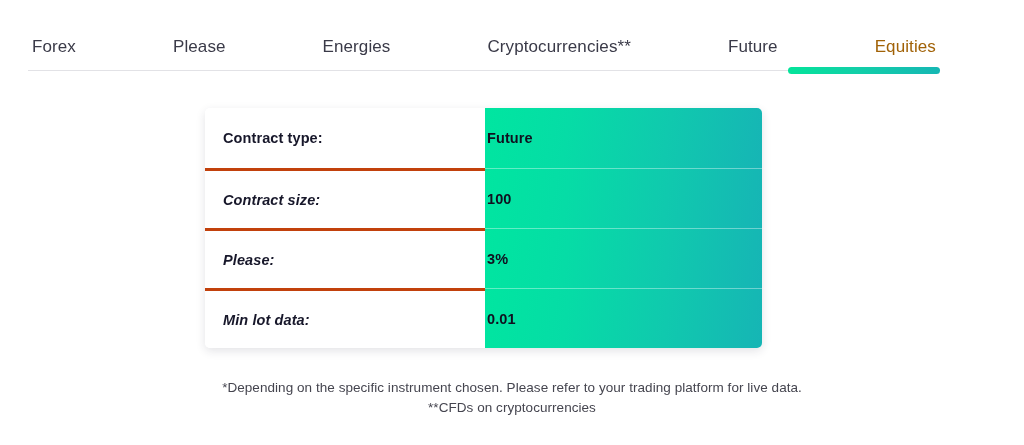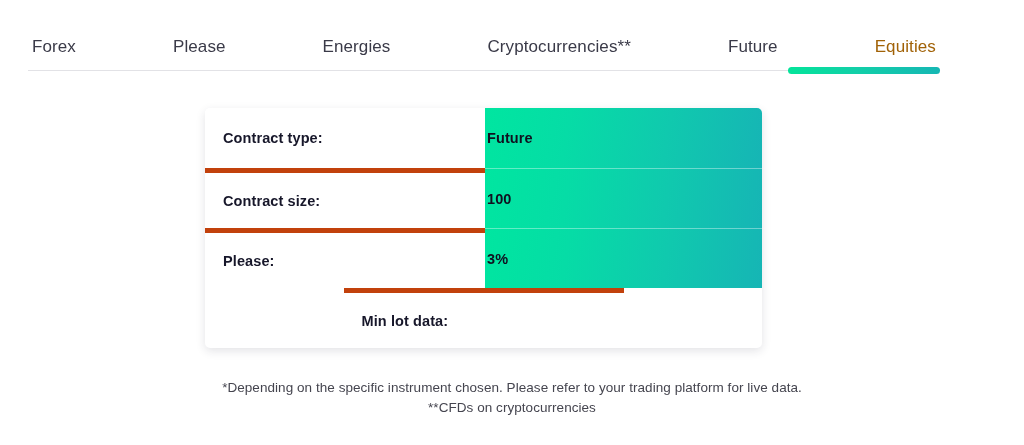--- a/index.html
+++ b/index.html
@@ -89,21 +89,22 @@
   }
 
   .spec-row {
     flex: 1 1 60px;
     display: flex;
     position: relative;
     justify-content: center;
   }
 
   .spec-row + .spec-row .spec-label {
-    border-top: 5px solid #c2410c;
+    border-top: 3px solid #c2410c;
+    font-style: italic;
   }
 
   .spec-row + .spec-row .spec-value {
     border-top: 1px solid rgba(255, 255, 255, 0.38);
   }
 
   .spec-label {
     width: 280px;
     flex: 0 0 280px;
     display: flex;
@@ -175,20 +176,21 @@
     <div class="spec-value">100</div>
   </div>
 
   <div class="spec-row">
     <div class="spec-label">Please:</div>
     <div class="spec-value">3%</div>
   </div>
 
   <div class="spec-row">
     <div class="spec-label">Min lot data:</div>
+    <div class="spec-value">0.01</div>
   </div>
 
 </div>
 
 <div class="footnotes">
   <div class="footnote-line">*Depending on the specific instrument chosen. Please refer to your trading platform for live data.</div>
   <div class="footnote-line">**CFDs on cryptocurrencies</div>
 </div>
 
 </body></html>

